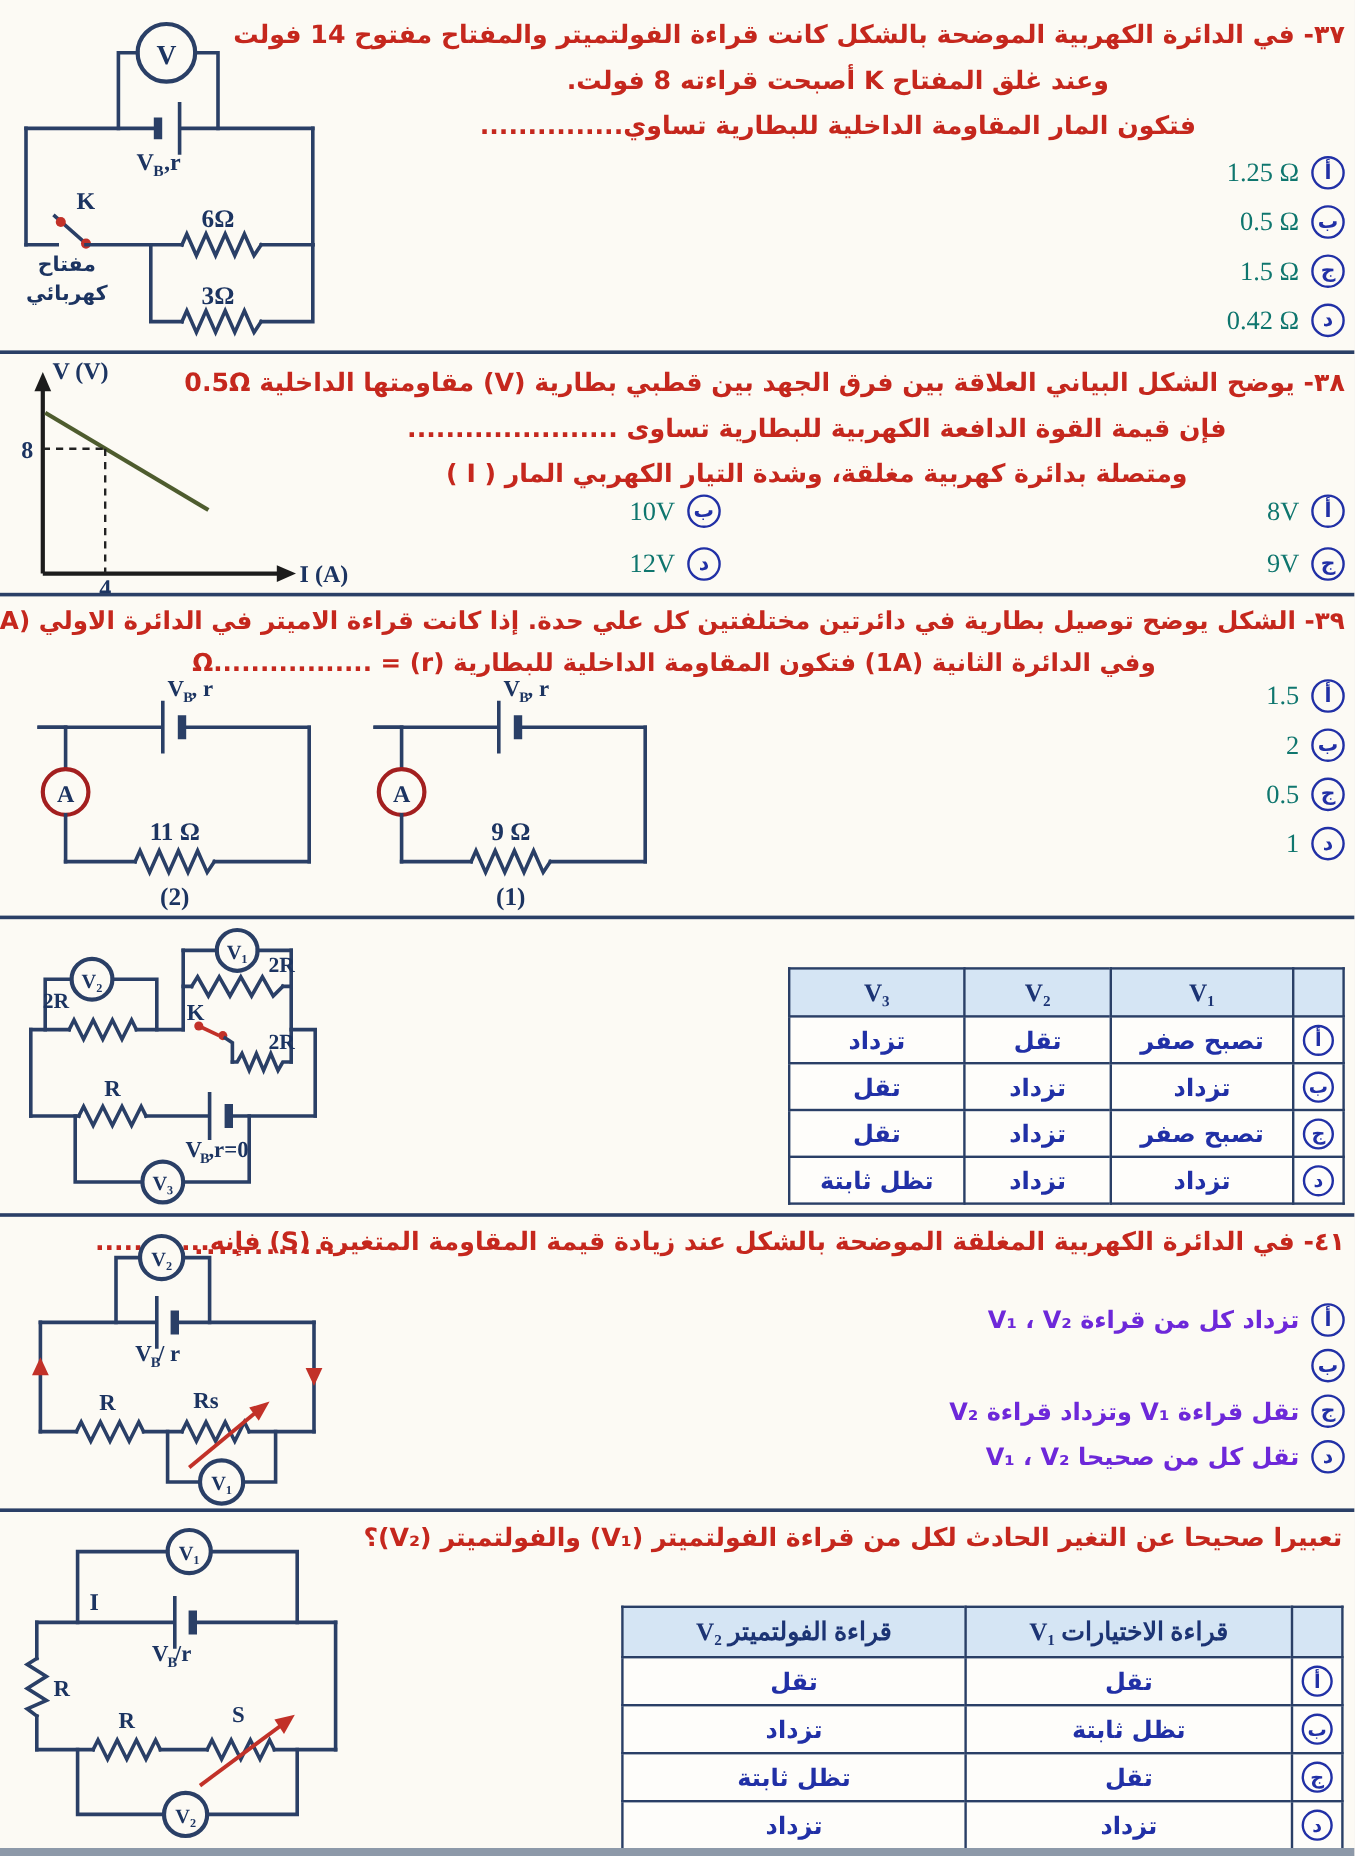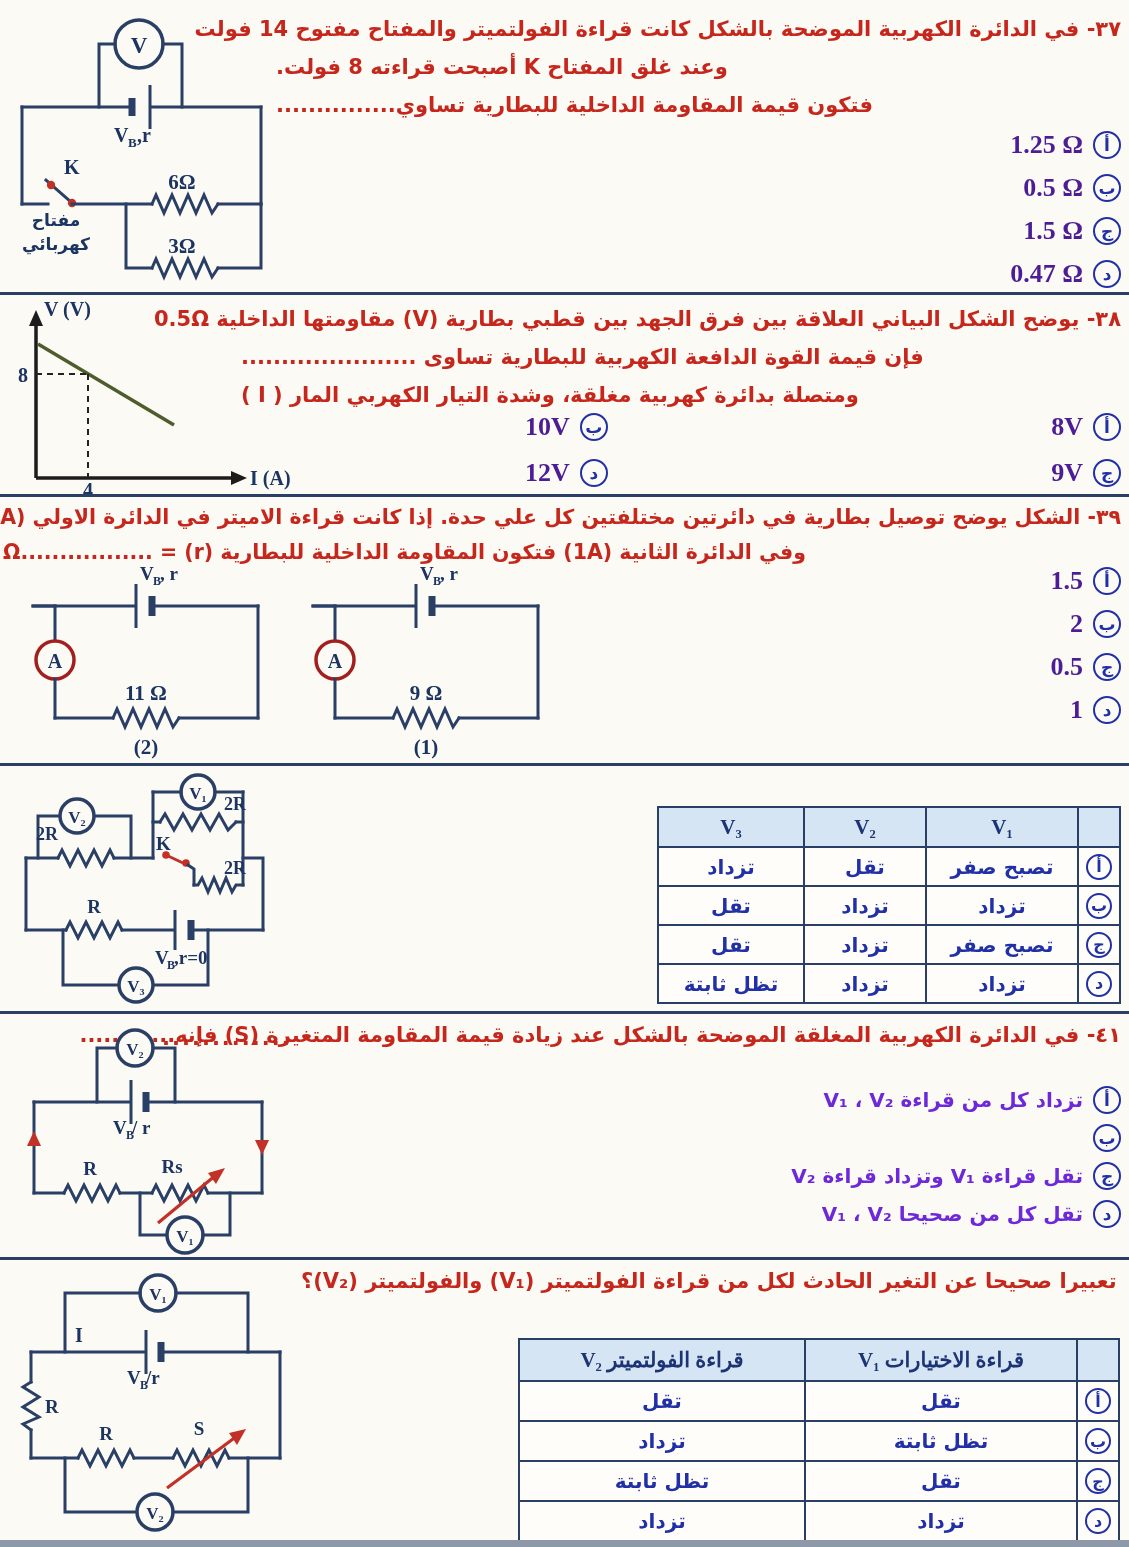--- a/index.html
+++ b/index.html
@@ -1,26 +1,26 @@
 <!DOCTYPE html>
 <html dir="rtl" lang="ar"><head>
 <meta charset="utf-8">
 <style>
   html,body{margin:0;padding:0;}
   body{font-family:"DejaVu Sans", sans-serif; background:#e8e8e8;}
   #page{position:relative; width:1129px; height:1547px; background:#fcfaf4; overflow:hidden; margin:0 auto;}
   .sep{position:absolute; left:0; width:1129px; height:3px; background:#2a3f66;}
-  .qtext{position:absolute; color:#c5271d; font-weight:bold; font-size:21px; text-align:left; line-height:38px;}
+  .qtext{position:absolute; color:#c5271d; font-weight:bold; font-size:21px; text-align:center; line-height:38px;}
   .qline{white-space:nowrap;}
   .opts{position:absolute; display:flex; flex-direction:column; align-items:flex-start; gap:13px;}
   .opt{display:flex; align-items:center; gap:10px;}
   .opt-circle{width:28px; height:28px; min-width:28px; border:2.5px solid #2130a6; border-radius:50%;
     color:#2130a6; font-weight:bold; font-size:17px; display:flex; align-items:center; justify-content:center;
     font-family:"DejaVu Sans", sans-serif; box-sizing:border-box;}
-  .opt-val{color:#4c1d95; font-weight:bold; font-size:26px; font-family:"Liberation Serif","DejaVu Serif",serif; direction:ltr; unicode-bidi:isolate;}
+  .opt-val{color:#0f766e; font-weight:normal; font-size:22px; font-family:"Liberation Serif","DejaVu Serif",serif; direction:ltr; unicode-bidi:isolate;}
   .opt-val-ar{color:#6d28d9; font-weight:bold; font-size:20px;}
   table.qtable{position:absolute; border-collapse:collapse; direction:rtl; table-layout:fixed; background:#fefdfa;}
   table.qtable th, table.qtable td{border:2.5px solid #2a3f66; text-align:center; vertical-align:middle;
     color:#2130a6; font-weight:bold; font-size:20px; padding:0;}
   table.qtable th{background:#d5e5f4; color:#1c3474; font-family:"Liberation Serif","DejaVu Serif",serif; font-size:21px;}
   table.qtable .letter-cell .opt-circle{margin:0 auto; width:26px; height:26px; min-width:26px; font-size:16px;}
   svg{position:absolute; direction:ltr;}
   svg text{font-family:"Liberation Serif","DejaVu Serif",serif; fill:#1c3461; font-weight:bold;}
   svg .ar{font-family:"DejaVu Sans", sans-serif; font-weight:bold;}
   .wire{stroke:#2a3f66; stroke-width:3; fill:none; stroke-linecap:square; stroke-linejoin:miter;}
@@ -35,38 +35,38 @@
   .bottom-band{position:absolute; left:0; top:1540px; width:1129px; height:7px; background:#8d99a9;}
 </style>
 </head>
 <body>
 
 <div id="page">
 
   <div class="qtext" style="top:10px; right:8px; width:845px;">
     <div class="qline">٣٧- في الدائرة الكهربية الموضحة بالشكل كانت قراءة الفولتميتر والمفتاح مفتوح 14 فولت</div>
     <div class="qline">وعند غلق المفتاح K أصبحت قراءته 8 فولت.</div>
-    <div class="qline">فتكون قيمة المقاومة الداخلية للبطارية تساوي...............</div>
+    <div class="qline">فتكون المار المقاومة الداخلية للبطارية تساوي...............</div>
   </div>
   <div class="opts" style="top:130px; right:8px;">
     <div class="opt">
       <span class="opt-circle">أ</span>
       <span class="opt-val">1.25 Ω</span>
     </div>
     <div class="opt">
       <span class="opt-circle">ب</span>
       <span class="opt-val">0.5 Ω</span>
     </div>
     <div class="opt">
       <span class="opt-circle">ج</span>
       <span class="opt-val">1.5 Ω</span>
     </div>
     <div class="opt">
       <span class="opt-circle">د</span>
-      <span class="opt-val">0.47 Ω</span>
+      <span class="opt-val">0.42 Ω</span>
     </div>
   </div>
 
   <svg style="left:4px; top:4px;" width="282" height="286" viewBox="0 0 282 286">
     <g>
       <circle class="meter" cx="135" cy="40" r="24"></circle>
       <text x="135" y="49" font-size="23" text-anchor="middle">V</text>
     </g>
     <polyline class="wire" points="111,40 95,40 95,103"></polyline>
     <polyline class="wire" points="159,40 178,40 178,103"></polyline>

